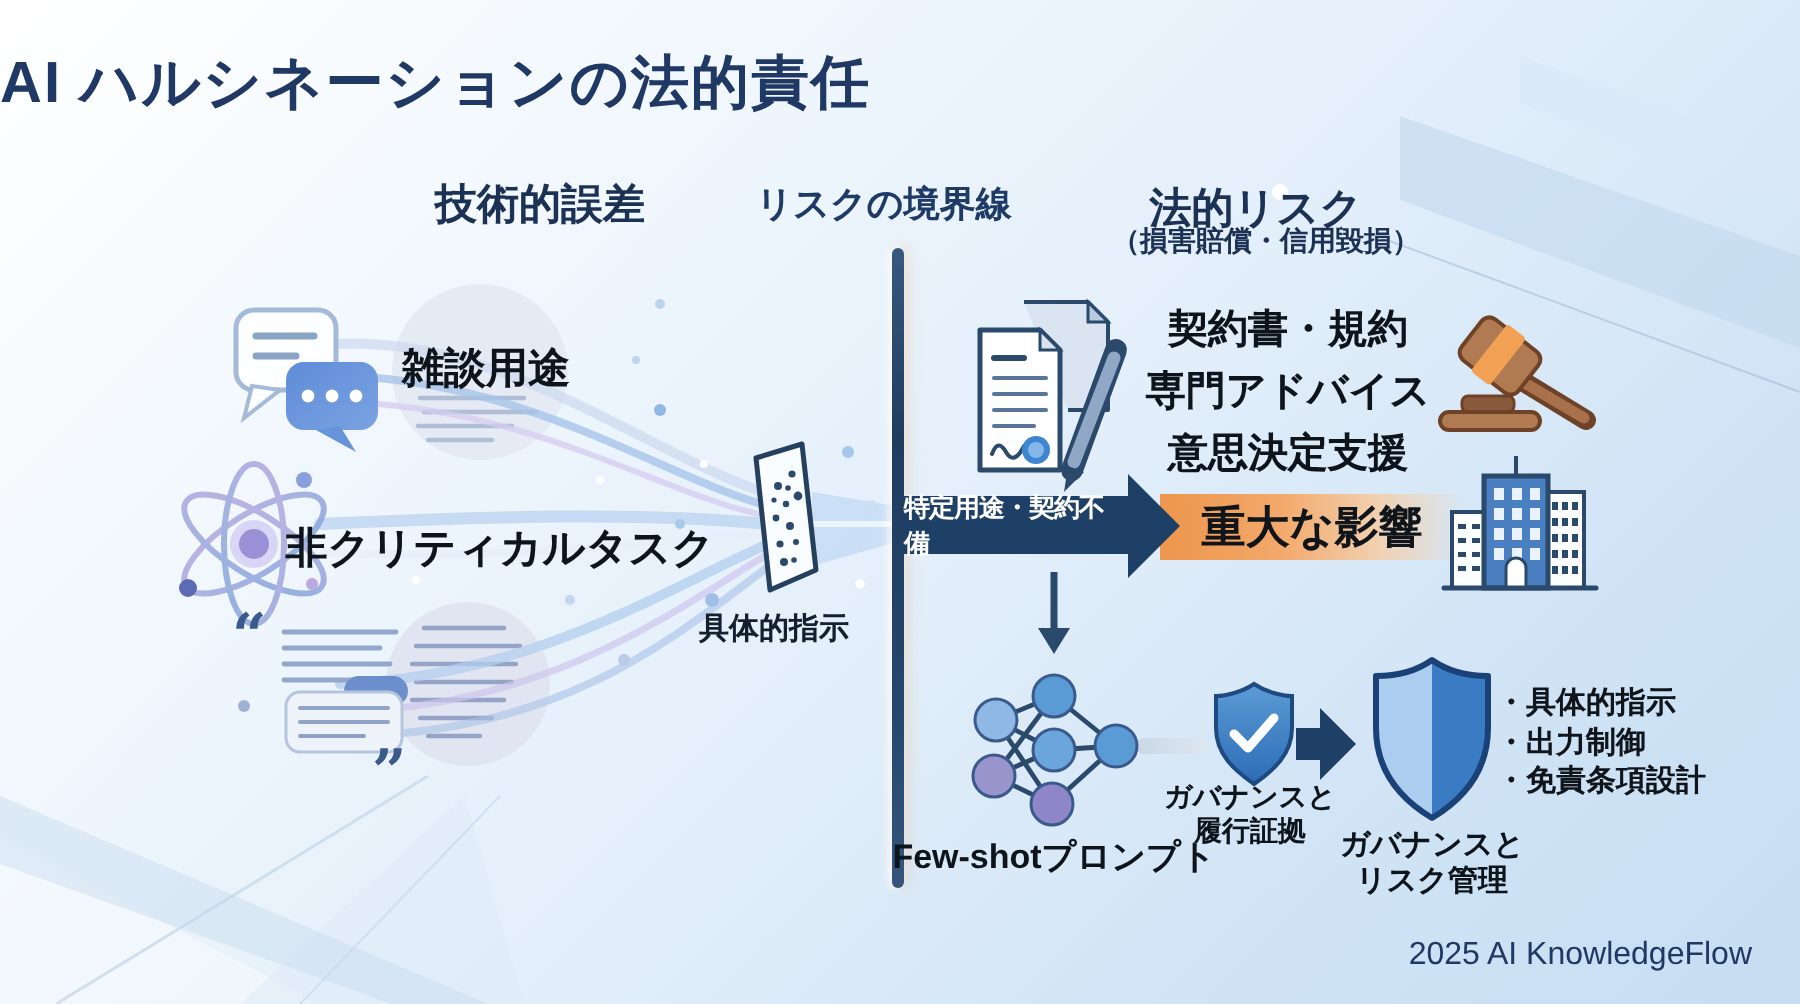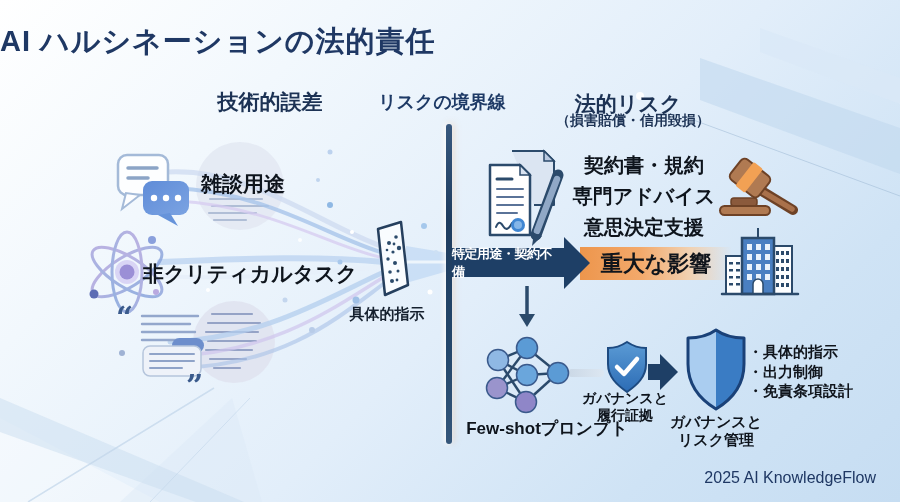--- a/index.html
+++ b/index.html
@@ -308,21 +308,21 @@
         <line x1="48" y1="72" x2="80" y2="43"></line>
     </g>
     <circle cx="20" cy="30" r="10.5" fill="#8fb8e4" stroke="#3a5a8c" stroke-width="1.5"></circle>
     <circle cx="19" cy="58" r="10.5" fill="#9a94cc" stroke="#3a5a8c" stroke-width="1.5"></circle>
     <circle cx="49" cy="18" r="10.5" fill="#5b9bd5" stroke="#3a5a8c" stroke-width="1.5"></circle>
     <circle cx="49" cy="45" r="10.5" fill="#6aa6dc" stroke="#3a5a8c" stroke-width="1.5"></circle>
     <circle cx="48" cy="72" r="10.5" fill="#8f86c8" stroke="#3a5a8c" stroke-width="1.5"></circle>
     <circle cx="80" cy="43" r="10.5" fill="#5b9bd5" stroke="#3a5a8c" stroke-width="1.5"></circle>
   </svg>
 
-  <div class="abs ctr jp lbl" style="left:527px;top:417px;font-size:17px;margin-left:20px;">Few-shotプロンプト</div>
+  <div class="abs ctr jp lbl" style="left:527px;top:417px;font-size:17px;">Few-shotプロンプト</div>
 
   <div class="abs" style="left:568px;top:369px;width:36px;height:8px;border-radius:4px;z-index:1;background:linear-gradient(90deg,#c9d6e4,#dde7f1);opacity:.9;"></div>
 
   <svg class="abs icon" style="left:600px;top:340px;" width="54" height="56" viewBox="0 0 54 56">
     <defs>
         <linearGradient id="shG" x1="0" y1="0" x2="0" y2="1">
       <stop offset="0" stop-color="#5b9bd5"></stop>
           <stop offset="1" stop-color="#2c6cb5"></stop>
         </linearGradient>
       </defs>

